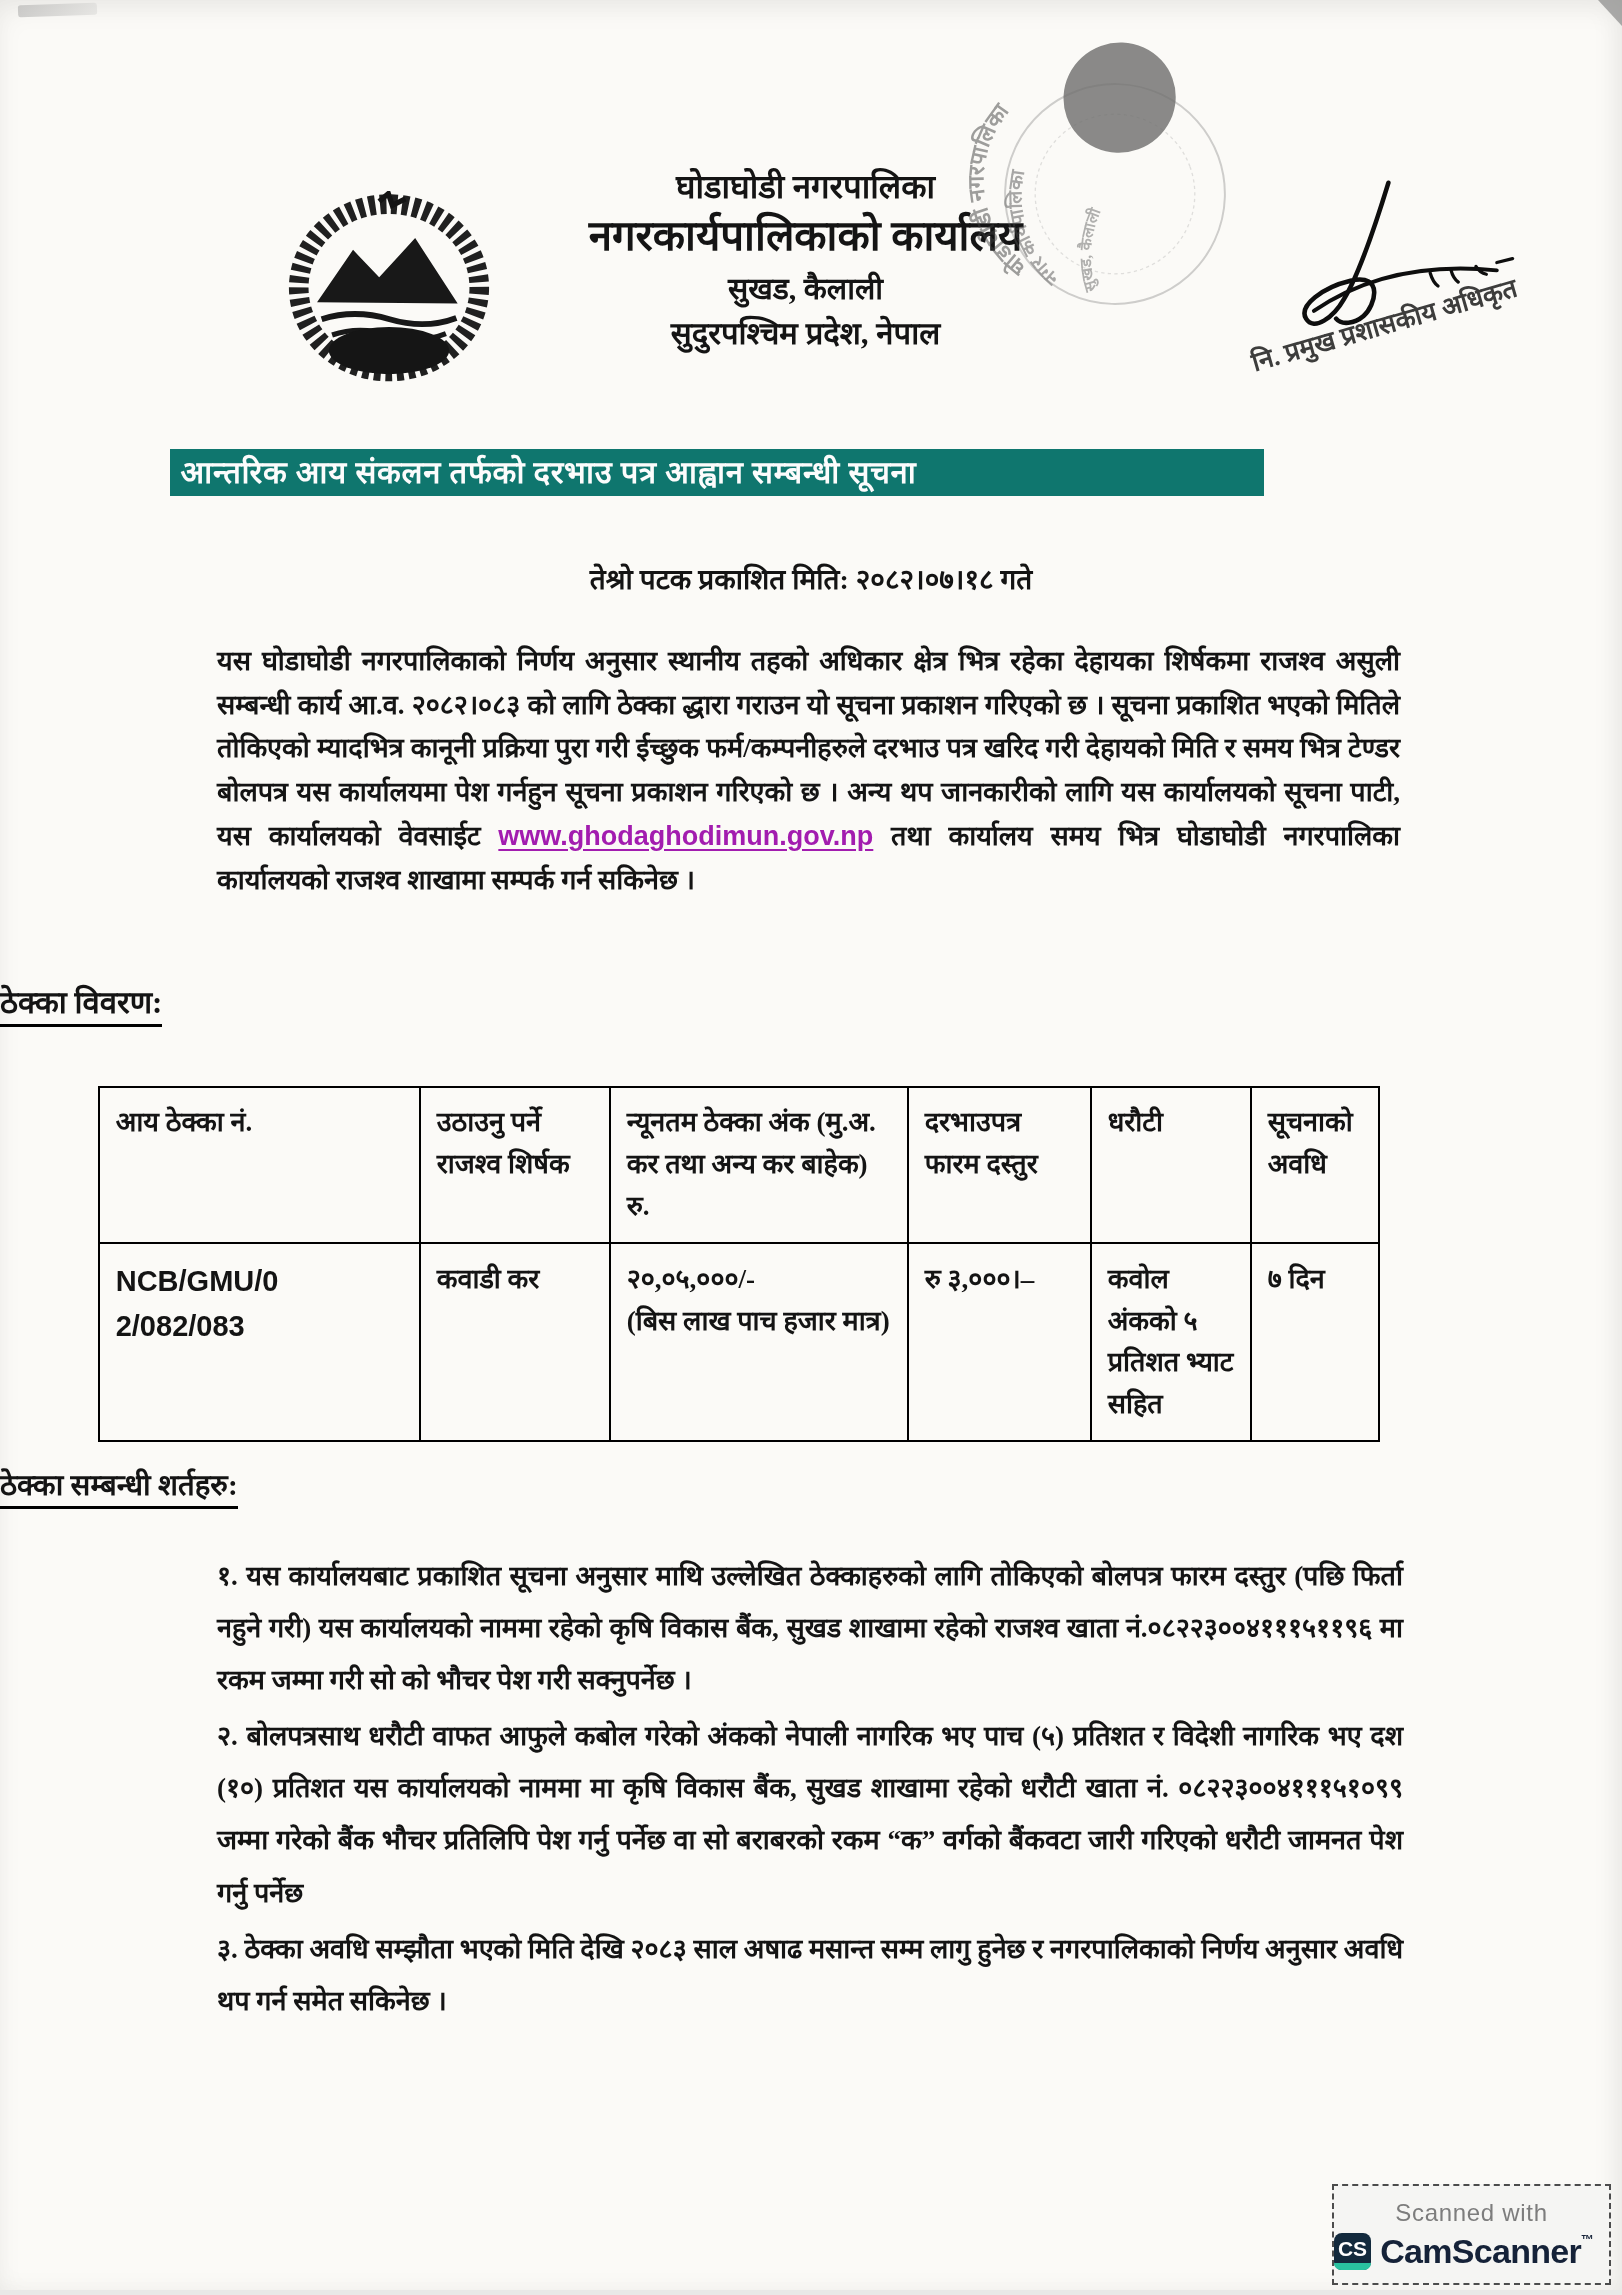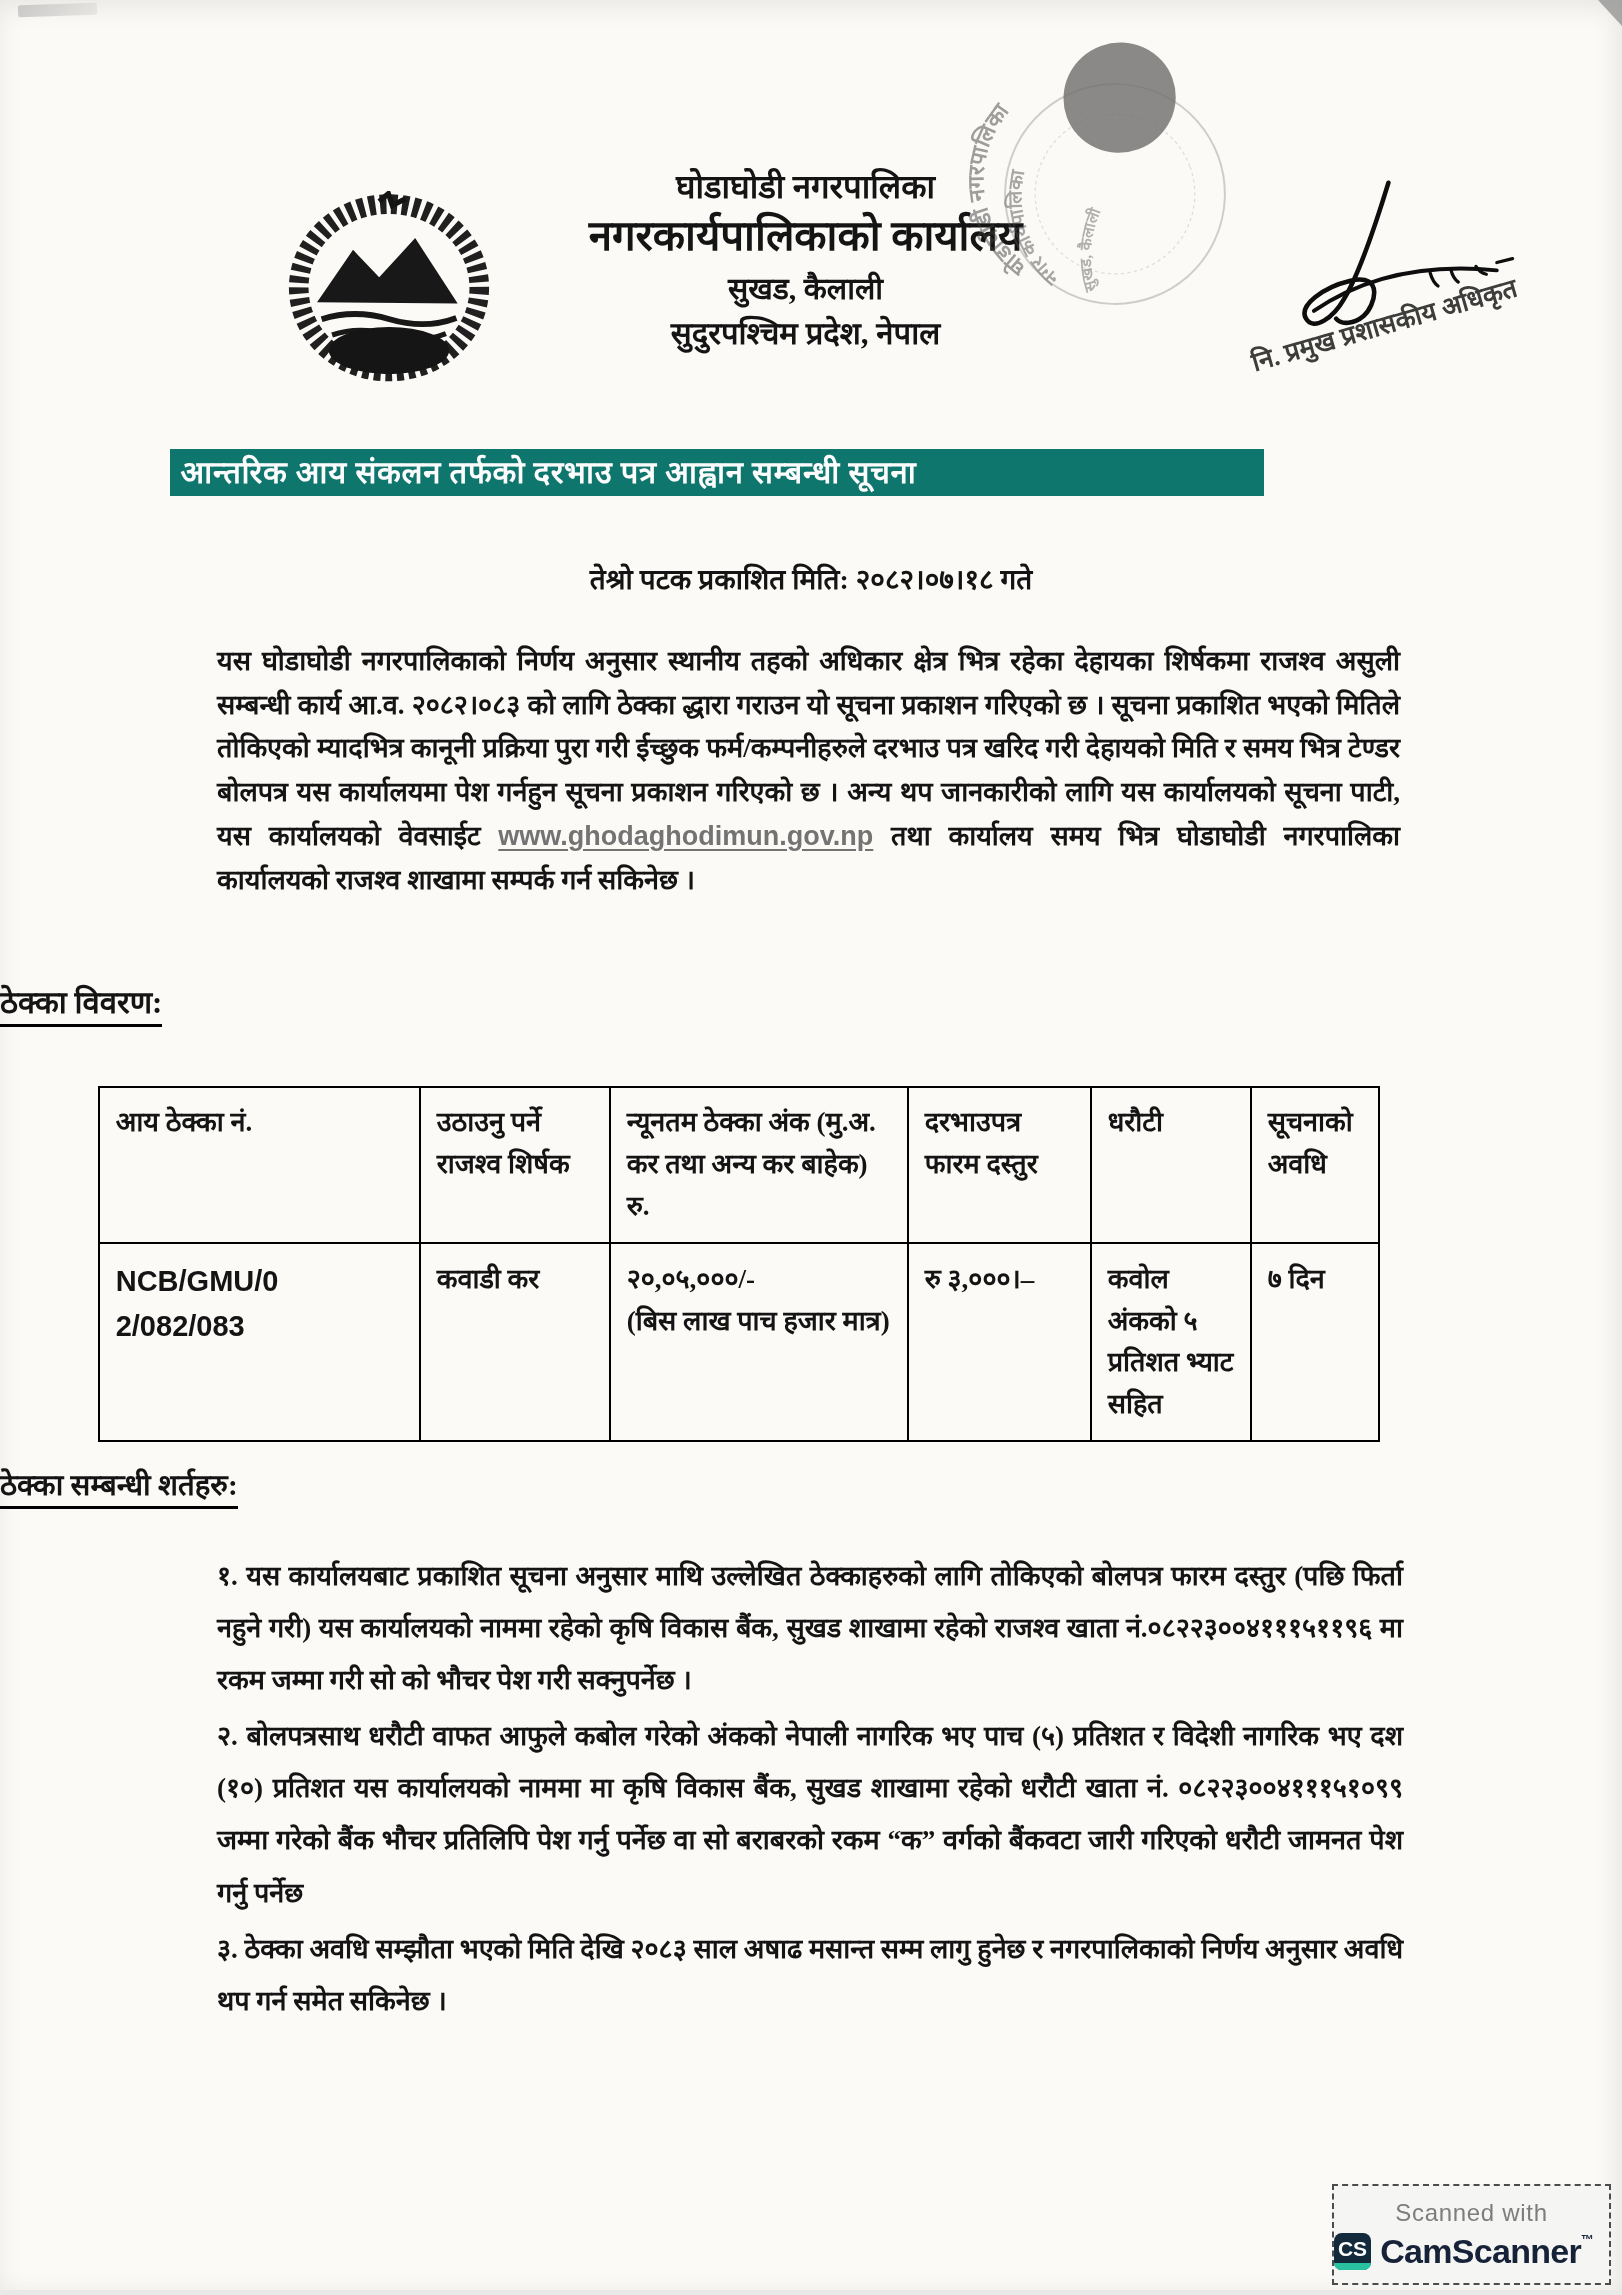--- a/index.html
+++ b/index.html
@@ -37,21 +37,21 @@
   .title-bar{
     left:170px;top:449px;width:1094px;height:47px;
     background:#0f766e;color:#fcfcfc;
     font-size:31px;line-height:47px;font-weight:700;
     padding-left:10.5px;box-sizing:border-box;
     letter-spacing:0.7px;white-space:nowrap;
   }
   .published{left:0;top:559px;width:1622px;text-align:center;font-size:28px;}
 
   .intro{left:217px;top:640px;width:1183px;font-size:27px;line-height:1.62;text-align:justify;}
-  .intro a, .weblink{color:#737373;text-decoration:underline;text-underline-offset:3.9px;}
+  .intro a, .weblink{color:#a21caf;text-decoration:underline;text-underline-offset:3.9px;}
 
   .center-heading{left:0;width:1622px;}
   .center-heading .u{display:inline-block;border-bottom:3.3px solid #000;padding-bottom:2px;}
   .h-details{top:980px;font-size:31px;}
   .h-conditions{top:1464px;font-size:29.4px;}
 
   
   .table-wrap{left:98px;top:1086px;}
   table.contract{border-collapse:collapse;table-layout:fixed;width:1280px;font-size:27px;}
   table.contract th,table.contract td{

